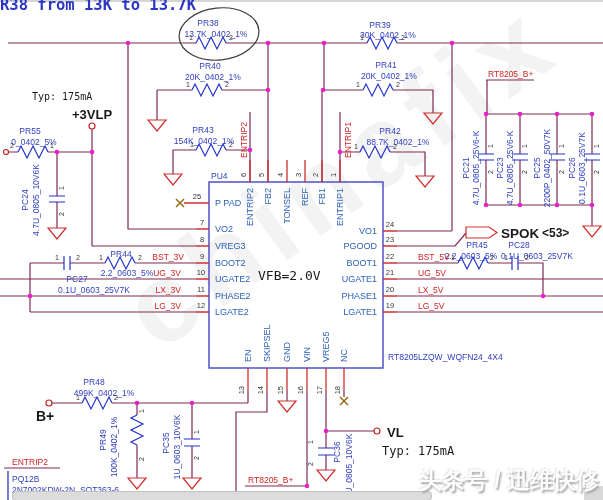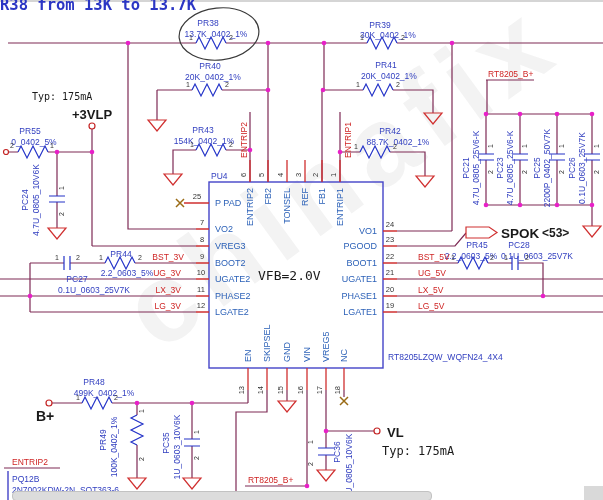--- a/index.html
+++ b/index.html
@@ -365,13 +365,14 @@
 
   <g>
     <path class="icbox" d="M8,471V500"></path>
     <text class="ref" x="12" y="482">PQ12B</text>
     <text class="ref" x="12" y="493" font-size="8">2N7002KDW-2N_SOT363-6</text>
   </g>
 </svg>
 
 <div id="hscroll"></div>
 <div id="graybox"></div>
+<div id="banner">头条号 / 迅维快修</div>
 </div>
 
 </body></html>

